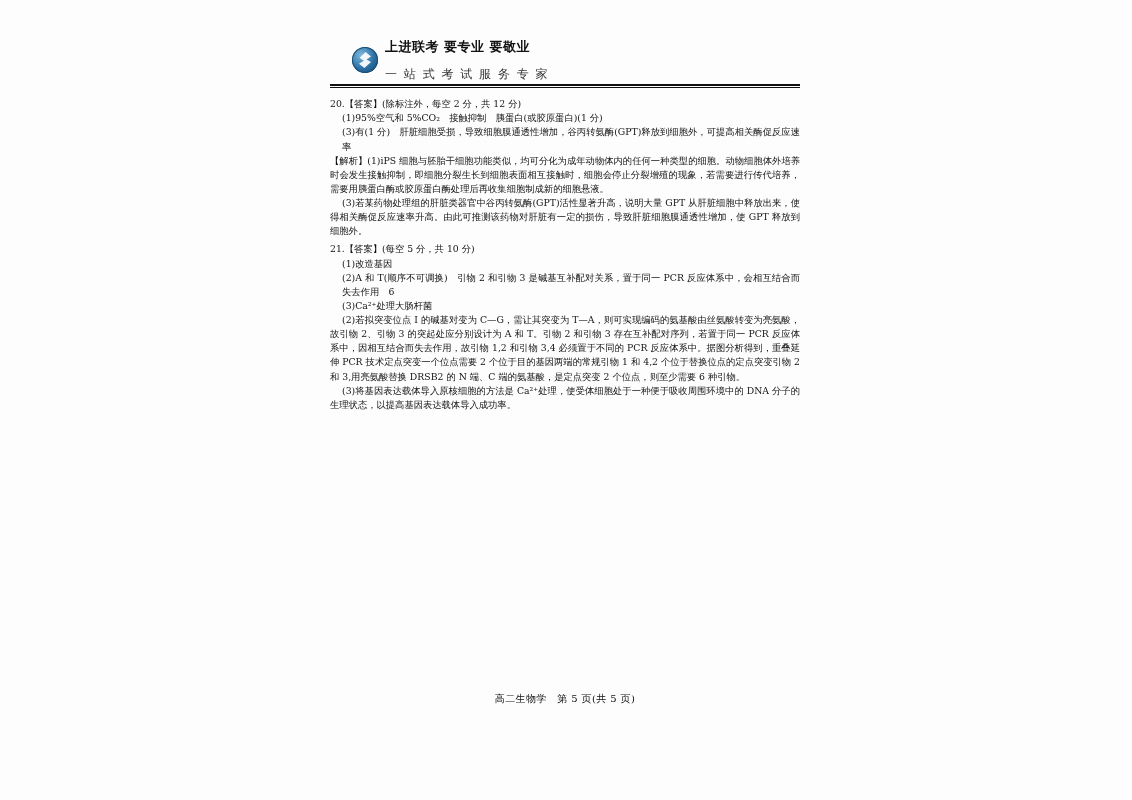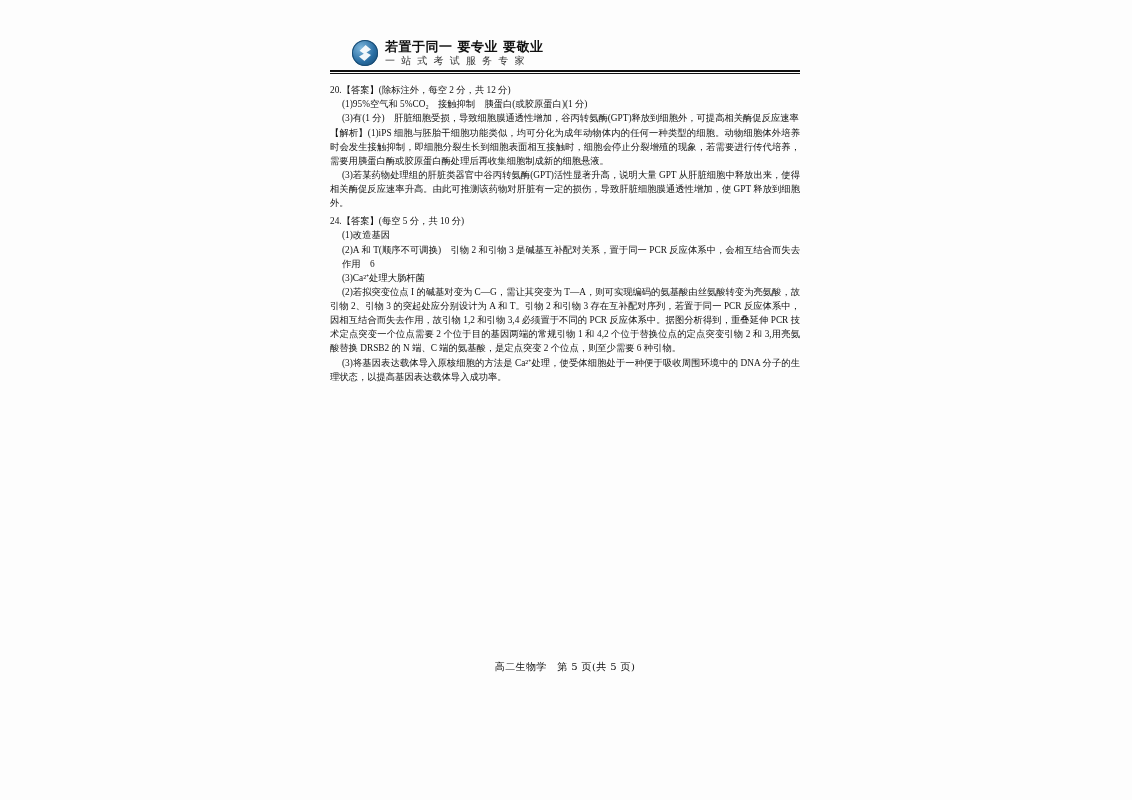--- a/index.html
+++ b/index.html
@@ -61,45 +61,44 @@
     line-height: 1.05;
   }
   .logo-title {
     font-size: 13px;
     font-weight: bold;
     letter-spacing: .5px;
     color: #111;
     white-space: nowrap;
   }
   .logo-sub {
-    font-size: 10px;
+    font-size: 12px;
     color: #333;
     letter-spacing: 1.5px;
     white-space: nowrap;
-    margin-top: 2px;
+    margin-top: 14px;
   }
   .rule-thick {
     margin-top: 4px;
     border-top: 2px solid #111;
     border-bottom: 1px solid #111;
     height: 1px;
   }
 
   
   .content {
     margin-top: 9px;
     font-family: "DejaVu Serif", serif;
     font-size: 9.3px;
     line-height: 1.52;
     color: #121212;
     text-align: justify;
   }
   .q-block {
     margin-bottom: 1px;
-    font-family: Liberation Serif, serif;
   }
   .line {
     white-space: normal;
   }
   .ind1 {
     text-indent: 12px;
   }
   .ind2 {
     padding-left: 12px;
     text-indent: 0;
@@ -107,40 +106,40 @@
   .hang {
     padding-left: 12px;
     text-indent: -12px;
   }
   .gap-sm { height: 3px; }
 
   
   .footer {
     position: absolute;
     left: 330px;
-    top: 660px;
+    top: 692px;
     width: 470px;
     text-align: center;
     font-family: "DejaVu Serif", serif;
     font-size: 10px;
     color: #111;
     letter-spacing: .4px;
   }
 </style>
 </head>
 <body>
 
 <div class="page">
 
   <div class="sheet">
 
     <div class="masthead">
       <div class="logo-mark"></div>
       <div class="logo-text">
-        <span class="logo-title">若置于同一 要专业 要敬业</span>
+        <span class="logo-title">上进联考 要专业 要敬业</span>
         <span class="logo-sub">一 站 式 考 试 服 务 专 家</span>
       </div>
     </div>
     <div class="rule-thick"></div>
 
     <div class="content">
 
       <div class="q-block">
         <div class="line hang">
           <span>20.</span><span>【答案】(除标注外，每空 2 分，共 12 分)</span>
@@ -150,21 +149,21 @@
         <div class="line">
           <span>【解析】</span><span>(1)iPS 细胞与胚胎干细胞功能类似，均可分化为成年动物体内的任何一种类型的细胞。动物细胞体外培养时会发生接触抑制，即细胞分裂生长到细胞表面相互接触时，细胞会停止分裂增殖的现象，若需要进行传代培养，需要用胰蛋白酶或胶原蛋白酶处理后再收集细胞制成新的细胞悬液。</span>
         </div>
         <div class="line ind1">(3)若某药物处理组的肝脏类器官中谷丙转氨酶(GPT)活性显著升高，说明大量 GPT 从肝脏细胞中释放出来，使得相关酶促反应速率升高。由此可推测该药物对肝脏有一定的损伤，导致肝脏细胞膜通透性增加，使 GPT 释放到细胞外。</div>
       </div>
 
       <div class="gap-sm"></div>
 
       <div class="q-block">
         <div class="line hang">
-          <span>24.</span><span>【答案】(每空 5 分，共 10 分)</span>
+          <span>21.</span><span>【答案】(每空 5 分，共 10 分)</span>
         </div>
         <div class="line ind2">(1)改造基因</div>
         <div class="line ind2">(2)A 和 T(顺序不可调换)　引物 2 和引物 3 是碱基互补配对关系，置于同一 PCR 反应体系中，会相互结合而失去作用　6</div>
         <div class="line ind2">(3)Ca²⁺处理大肠杆菌</div>
         <div class="line ind1">(2)若拟突变位点 I 的碱基对变为 C—G，需让其突变为 T—A，则可实现编码的氨基酸由丝氨酸转变为亮氨酸，故引物 2、引物 3 的突起处应分别设计为 A 和 T。引物 2 和引物 3 存在互补配对序列，若置于同一 PCR 反应体系中，因相互结合而失去作用，故引物 1,2 和引物 3,4 必须置于不同的 PCR 反应体系中。据图分析得到，重叠延伸 PCR 技术定点突变一个位点需要 2 个位于目的基因两端的常规引物 1 和 4,2 个位于替换位点的定点突变引物 2 和 3,用亮氨酸替换 DRSB2 的 N 端、C 端的氨基酸，是定点突变 2 个位点，则至少需要 6 种引物。</div>
         <div class="line ind1">(3)将基因表达载体导入原核细胞的方法是 Ca²⁺处理，使受体细胞处于一种便于吸收周围环境中的 DNA 分子的生理状态，以提高基因表达载体导入成功率。</div>
       </div>
 
     </div>
   </div>

